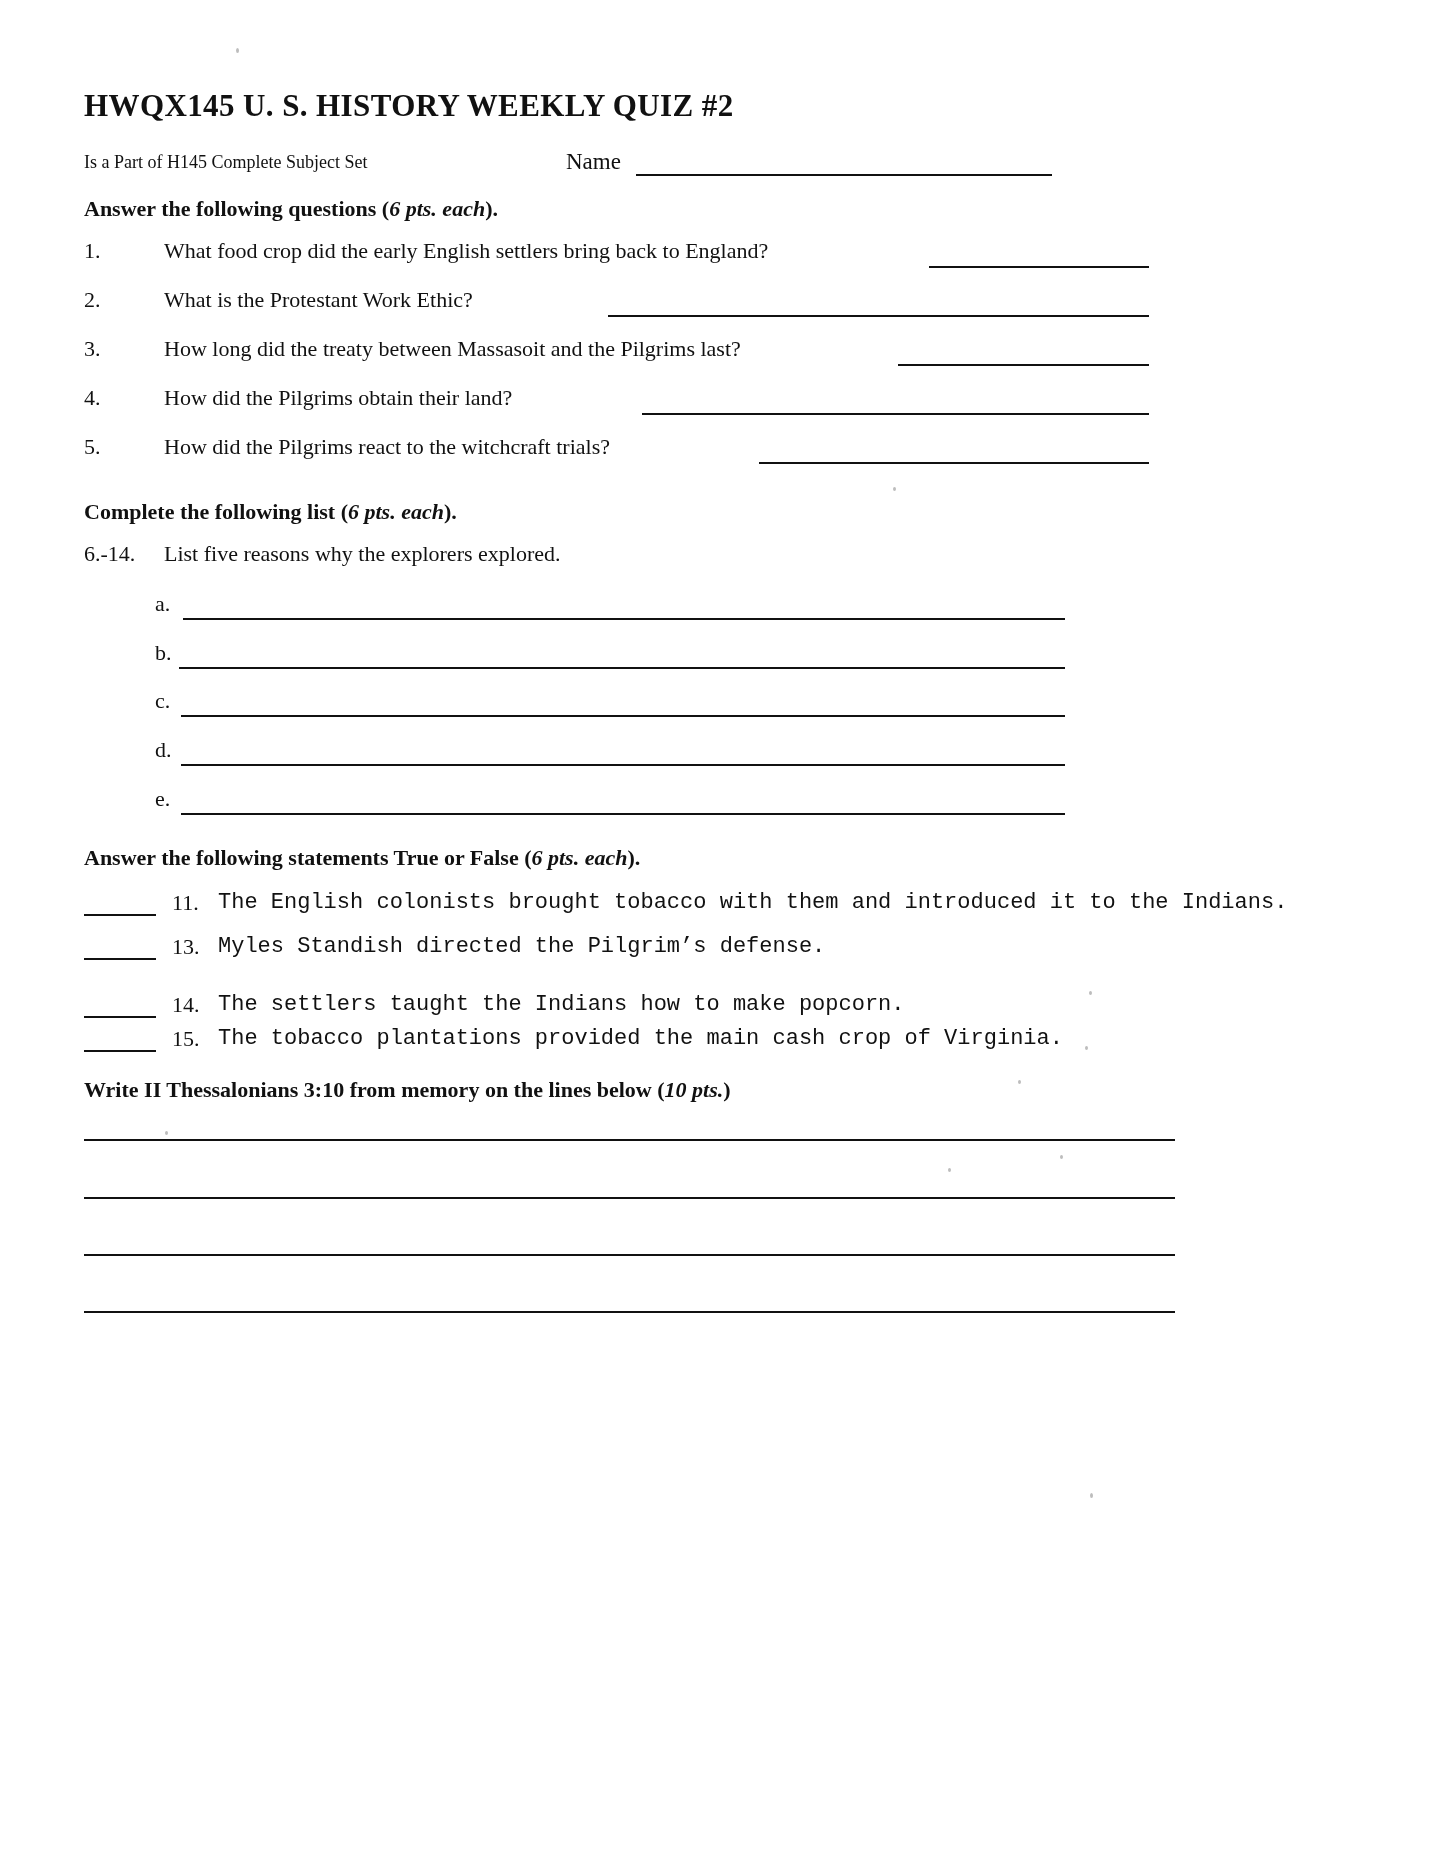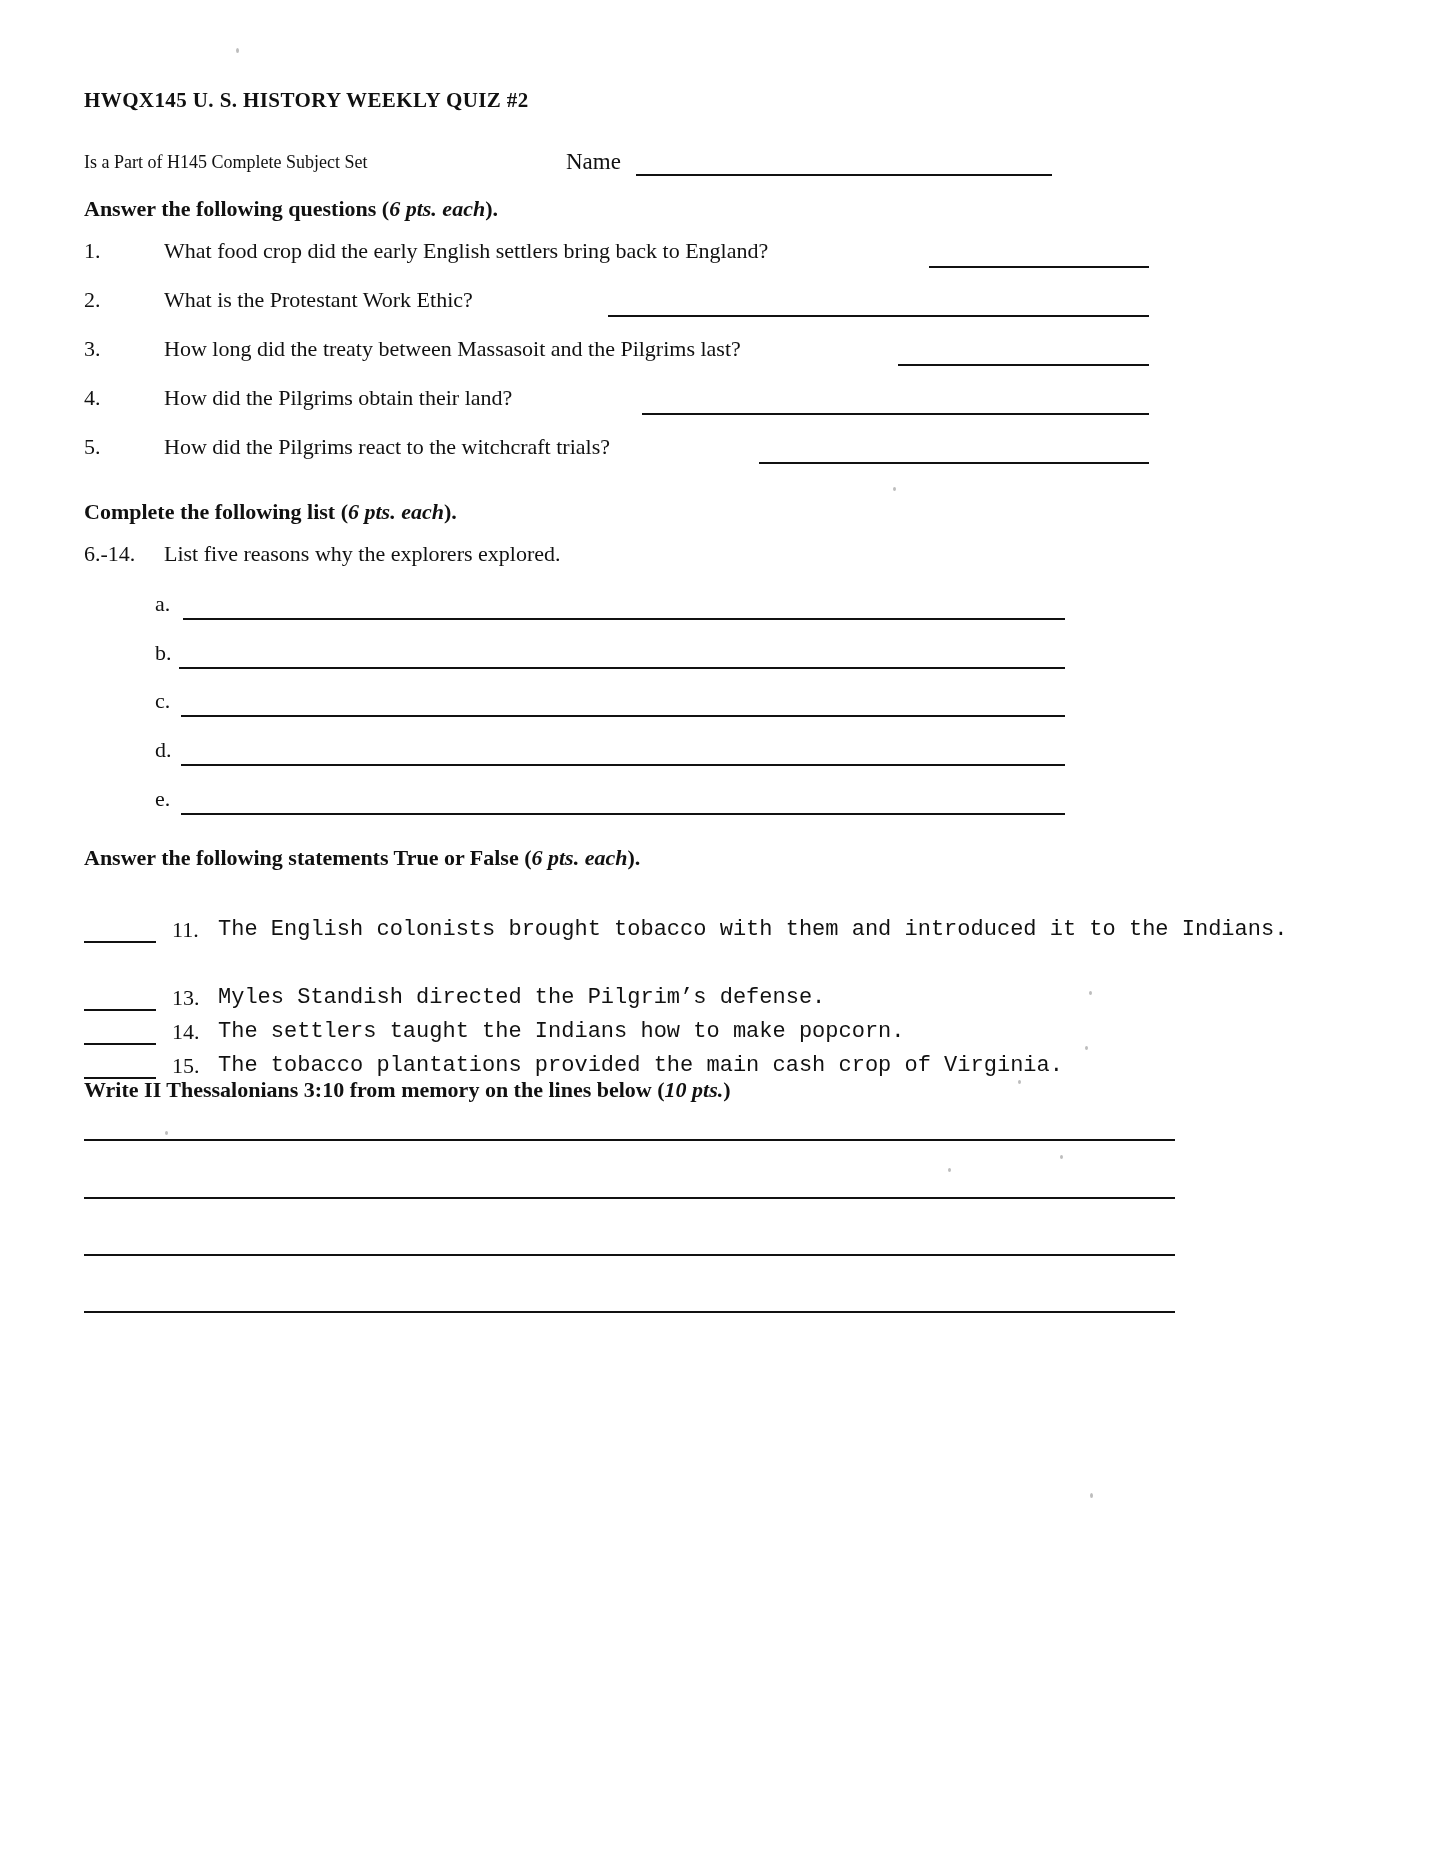--- a/index.html
+++ b/index.html
@@ -24,21 +24,21 @@
     top: 0;
     width: 1445px;
     height: 1870px;
   }
 
   
   .doc-title {
     position: absolute;
     left: 84px;
     top: 88px;
-    font-size: 21px;
+    font-size: 31px;
     font-weight: bold;
     letter-spacing: 0.4px;
     white-space: nowrap;
   }
 
   
   .subheader {
     position: absolute;
     left: 84px;
     top: 152px;
@@ -125,21 +125,20 @@
     width: 862px;
     border-bottom: 2px solid #111;
   }
 
   
   .tf-row {
     position: absolute;
     left: 84px;
     width: 1280px;
     height: 32px;
-    margin-top: 27px;
   }
   .tf-blank {
     position: absolute;
     left: 0;
     top: 24px;
     width: 72px;
     border-bottom: 2px solid #111;
   }
   .tf-num {
     position: absolute;
@@ -295,21 +294,21 @@
       <span>Answer the following statements True or False (</span><i>6 pts. each</i><span>).</span>
     </div>
 
     <div class="tf-row" style="top:890px;">
       <span class="tf-blank"></span>
       <span class="tf-num">11.</span>
       <span class="tf-text">The English colonists brought tobacco with them and introduced it to the Indians.</span>
     </div>
 
 
-    <div class="tf-row" style="top:958px;">
+    <div class="tf-row" style="top:934px;">
       <span class="tf-blank"></span>
       <span class="tf-num">13.</span>
       <span class="tf-text">Myles Standish directed the Pilgrim’s defense.</span>
     </div>
 
     <div class="tf-row" style="top:992px;">
       <span class="tf-blank"></span>
       <span class="tf-num">14.</span>
       <span class="tf-text">The settlers taught the Indians how to make popcorn.</span>
     </div>

